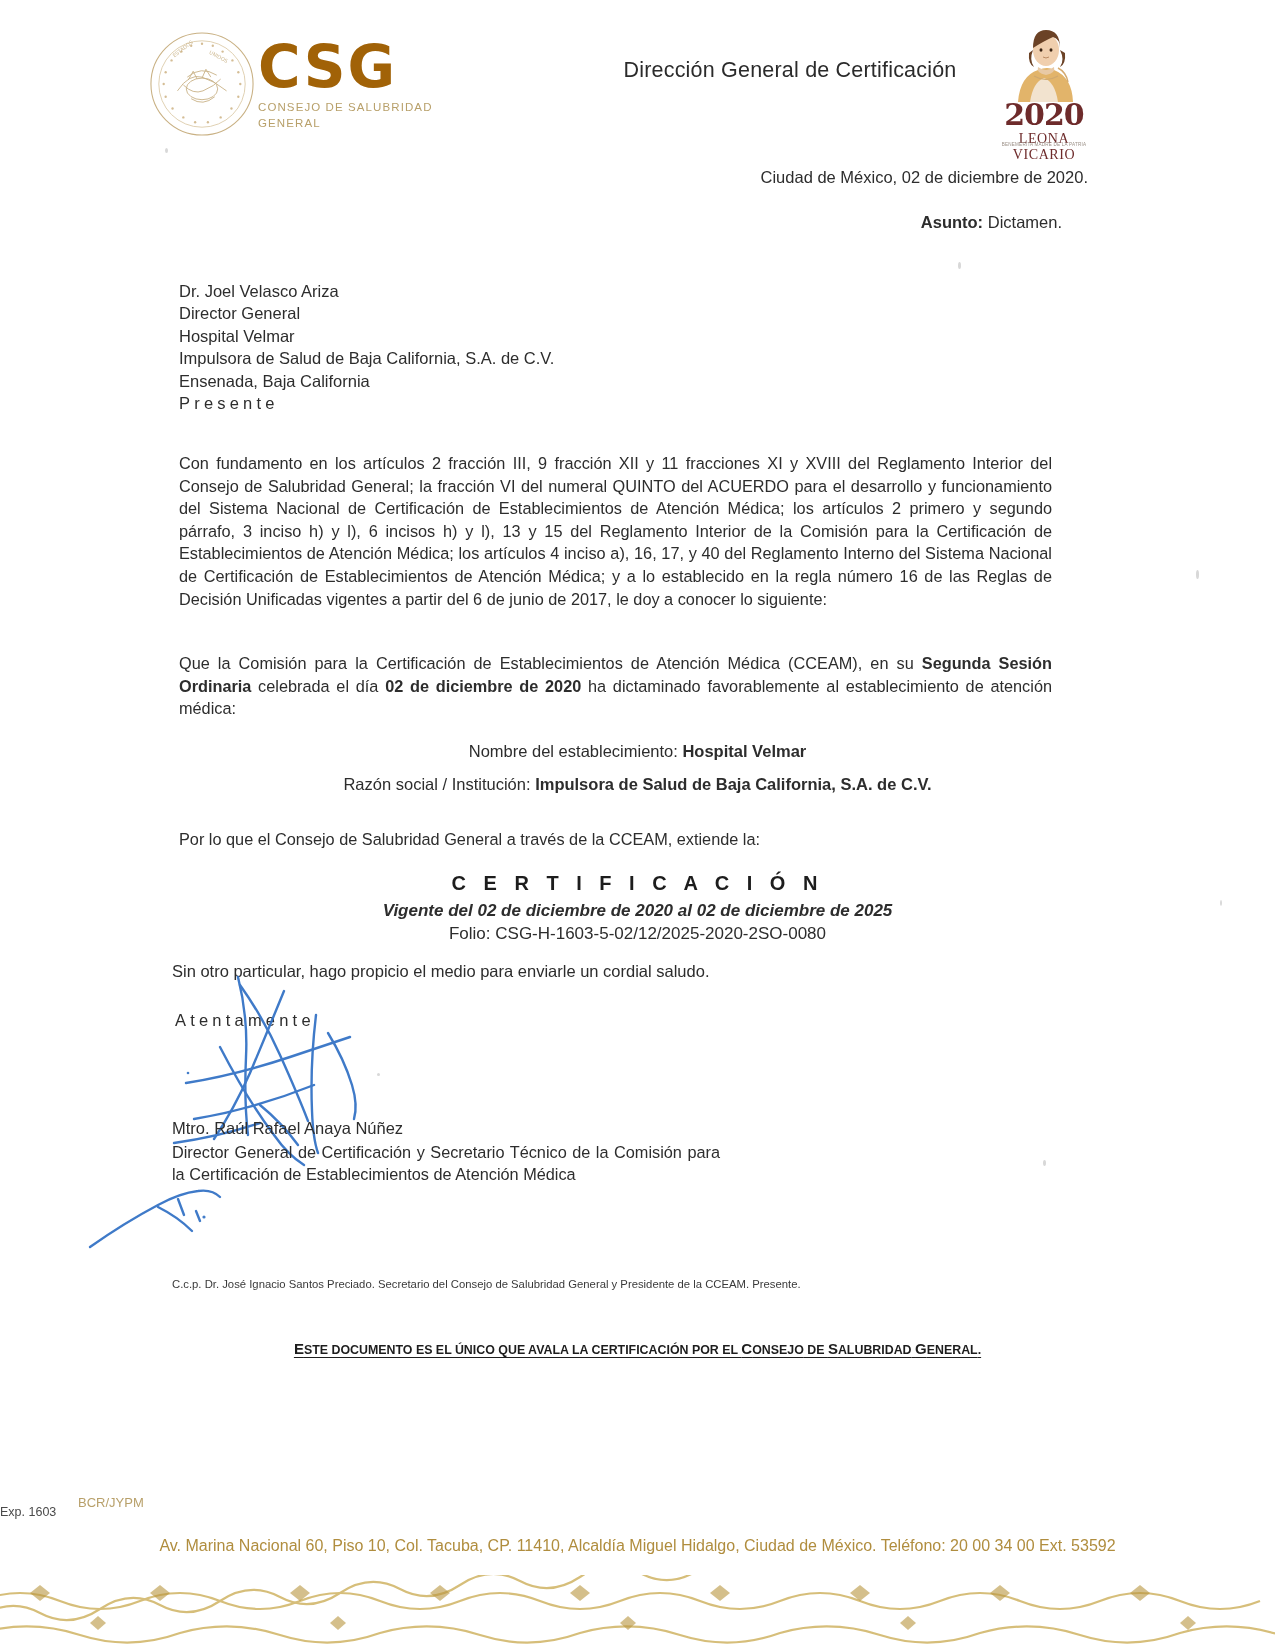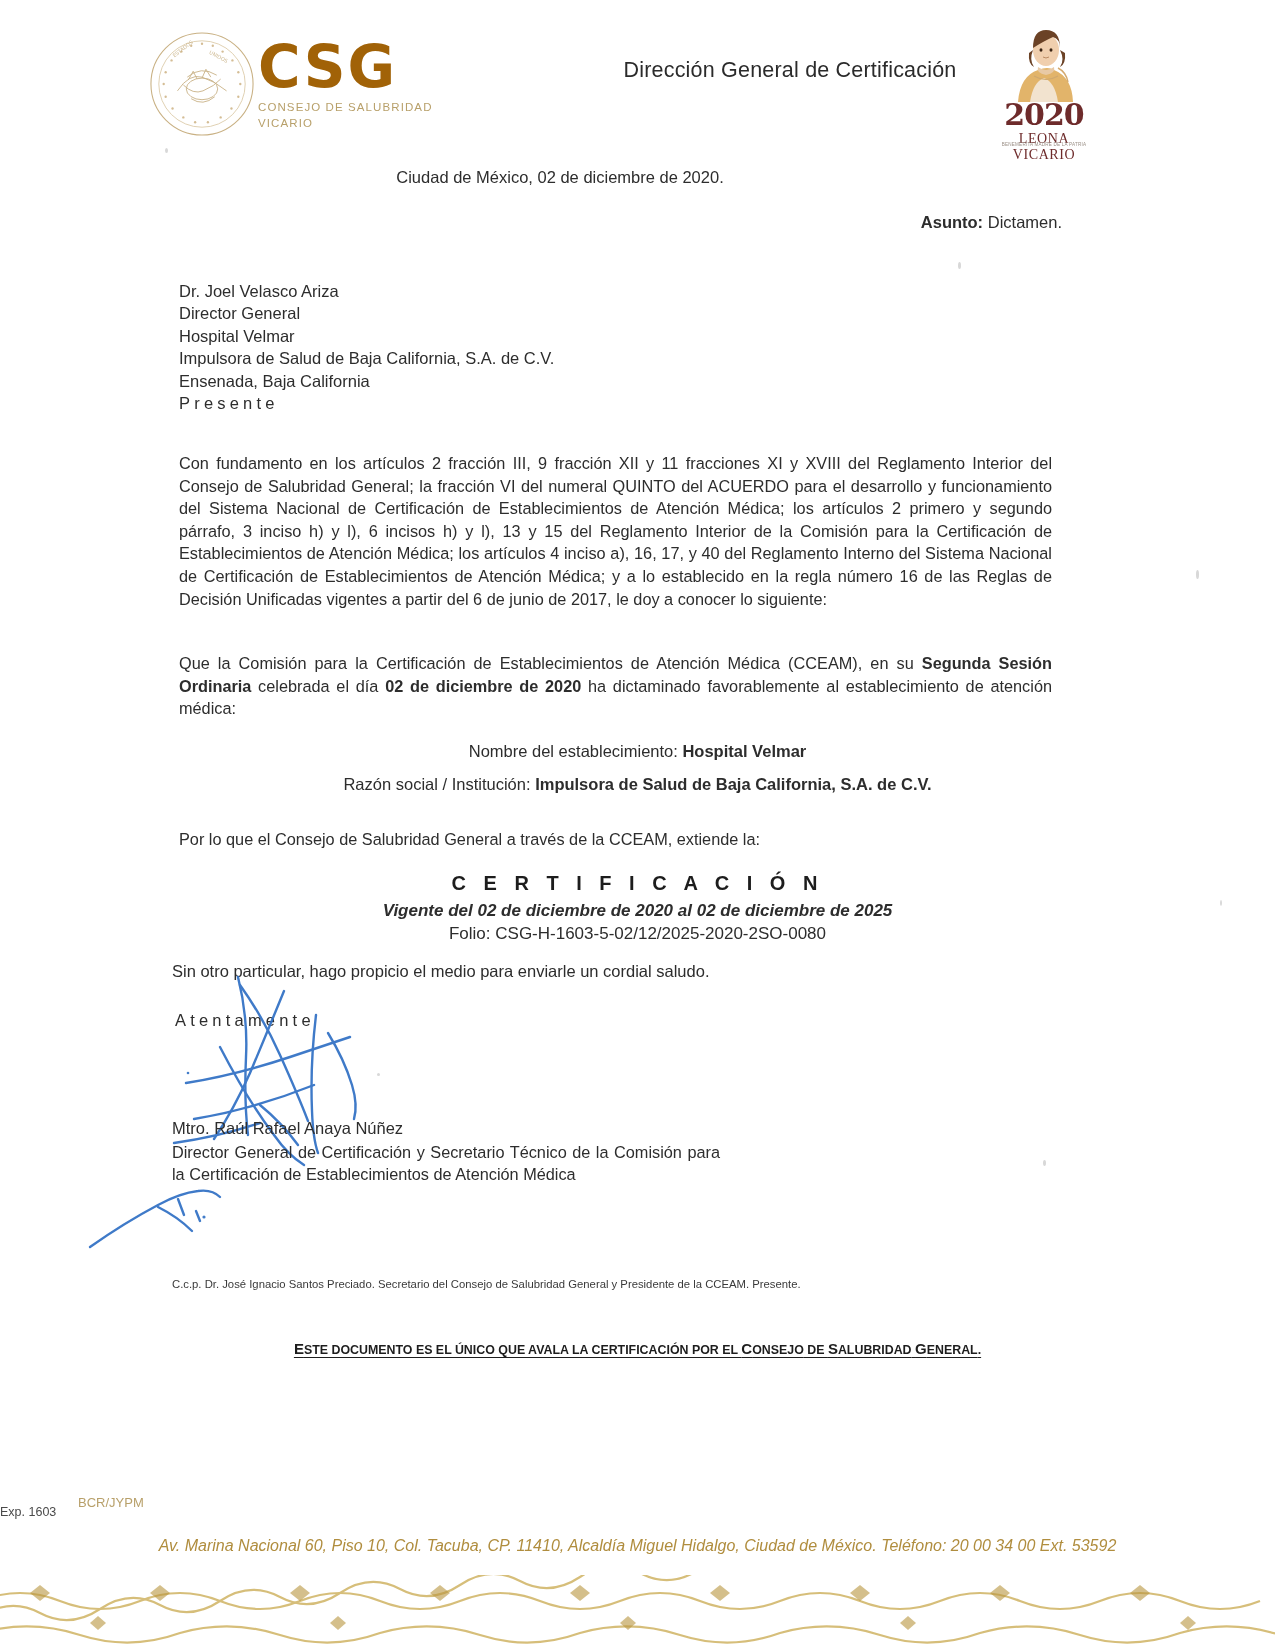--- a/index.html
+++ b/index.html
@@ -27,21 +27,21 @@
             font-family:"DejaVu Serif",serif;font-weight:bold;font-size:30px;
             color:#6e2b2b;line-height:1;letter-spacing:-1px;}
   .emb-name{position:absolute;left:0;top:107px;width:108px;text-align:center;
             font-family:Liberation Serif, serif;font-size:14px;color:#6e2b2b;
             letter-spacing:.6px;}
   .emb-tag{position:absolute;left:0;top:118px;width:108px;text-align:center;
            font-size:4.6px;color:#9a8f86;letter-spacing:.2px;}
 
   
   .ln{position:absolute;font-size:16.5px;color:#2d2d2d;white-space:nowrap;}
-  .city{left:12px;top:168px;width:1072px;text-align:center;padding-left:12px;}
+  .city{left:4px;top:168px;width:1072px;text-align:right;padding-left:12px;}
   .asunto{left:0;top:213px;width:1062px;text-align:right;}
   .asunto b{font-weight:bold;}
 
   .addr{position:absolute;left:179px;top:280px;font-size:16.5px;color:#2d2d2d;
         line-height:22.4px;}
   .addr div{white-space:nowrap;}
   .spaced{letter-spacing:4.2px;}
 
   .para{position:absolute;left:179px;width:873px;font-size:16.3px;color:#2d2d2d;
         text-align:justify;line-height:22.6px;}
@@ -80,21 +80,21 @@
 
   
   .sig{position:absolute;left:70px;top:955px;width:380px;height:320px;
        pointer-events:none;}
 
   
   .f-left{position:absolute;left:78px;top:1495px;font-size:13px;color:#b8a06a;}
   .f-right{position:absolute;left:0;top:1505px;width:1070px;text-align:left;
            font-size:12.5px;color:#4a4a4a;}
   .f-addr{position:absolute;left:0;top:1537px;width:1275px;text-align:center;
-          font-size:16px;color:#b08d3e;font-style:italic;}
+          font-size:16px;color:#b08d3e;}
   .f-band{position:absolute;left:0;top:1575px;width:1275px;height:75px;overflow:hidden;}
 
   .speck{position:absolute;background:#d8d8d8;border-radius:50%;}
 </style>
 </head>
 <body>
 
 <div class="page">
 
   <div class="header">
@@ -136,21 +136,21 @@
         <g fill="#c2a877" font-size="5.2" font-family="DejaVu Sans, sans-serif" opacity="0.8">
           <text x="27" y="28" transform="rotate(-38 27 28)">ESTADOS</text>
           <text x="62" y="24" transform="rotate(28 62 24)">UNIDOS</text>
         </g>
       </svg>
     </div>
 
     <div class="csg-logo">
       <div class="csg-word">CSG</div>
       <div class="csg-sub">CONSEJO DE SALUBRIDAD</div>
-      <div class="csg-sub" style="margin-top:0">VICARIO</div>
+      <div class="csg-sub" style="margin-top:0">GENERAL</div>
     </div>
 
     <div class="hdr-title">Dirección General de Certificación</div>
 
     <div class="emblem">
       <svg class="emb-portrait" viewBox="0 0 88 78">
         <rect x="0" y="0" width="88" height="78" fill="#ffffff"></rect>
         <path d="M18 78 q2 -26 20 -32 q10 -4 16 0 q18 7 19 32 z" fill="#e2b46a"></path>
         <path d="M30 78 q3 -20 14 -24 q11 4 14 24 z" fill="#f2e3cf"></path>
         <ellipse cx="46" cy="26" rx="13" ry="16" fill="#f0cfae"></ellipse>

